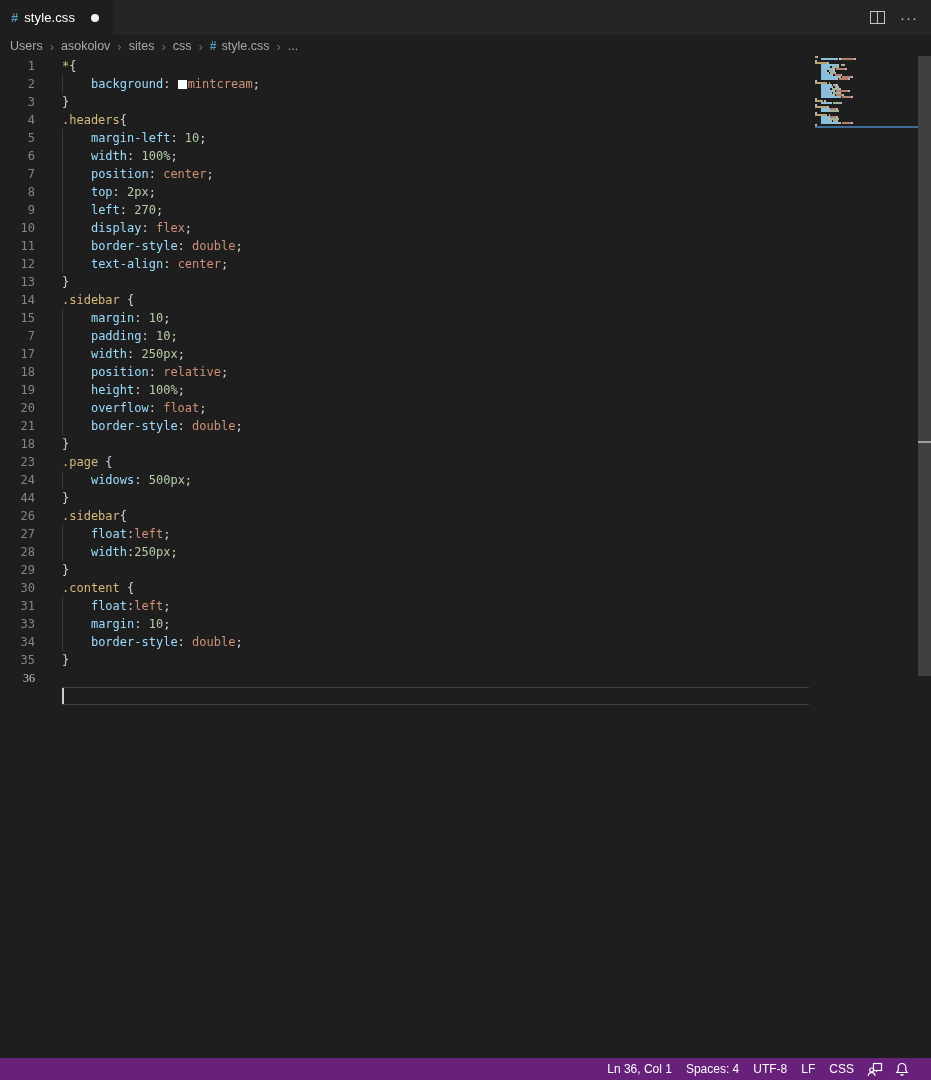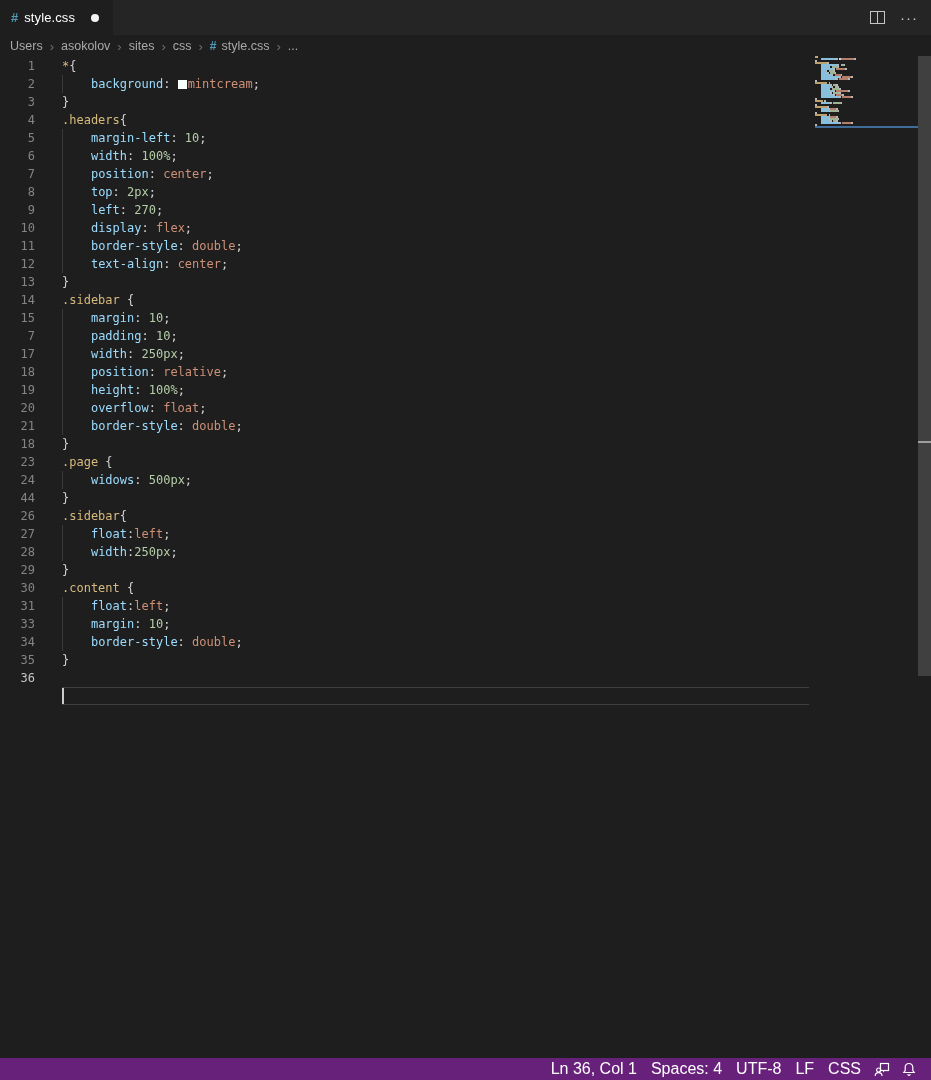--- a/index.html
+++ b/index.html
@@ -23,21 +23,21 @@
               font-size:12.5px;color:#a9a9a9;}
   .bc-item{cursor:pointer;display:flex;align-items:center;}
   .bc-sep{color:#6e6e6e;margin:0 7px;font-size:13px;}
   .bc-css-icon{color:#519aba;font-weight:700;margin-right:5px;font-size:12px;}
 
   
   .editor{position:absolute;top:57px;left:0;width:931px;height:1001px;}
   .row{display:flex;height:18px;line-height:18px;
        font-family:"DejaVu Sans Mono",monospace;font-size:12px;white-space:pre;}
   .ln{width:35px;text-align:right;color:#858585;flex:none;user-select:none;}
-  .ln.active{color:#c6c6c6;}
+  .ln.active{color:#c6c6c6;font-family:Liberation Serif, serif;}
   .code{margin-left:27px;position:relative;color:#d4d4d4;}
   .guide{position:absolute;left:0;top:0;bottom:0;width:1px;background:#3a3a3a;}
   .t-sel{color:#d7ba7d;}
   .t-pun{color:#d4d4d4;}
   .t-prop{color:#9cdcfe;}
   .t-num{color:#b5cea8;}
   .t-val{color:#ce9178;}
   .swatch{display:inline-block;width:9px;height:9px;background:#f5fffa;
           vertical-align:-1px;margin-right:1px;border:1px solid rgba(255,255,255,.45);box-sizing:border-box;}
   .cur-line{position:absolute;left:62px;top:630px;width:747px;height:18px;box-sizing:border-box;
@@ -50,21 +50,21 @@
   .mseg{position:absolute;top:0;height:1.5px;opacity:.85;}
   .m-cur{position:absolute;left:0;top:70px;width:103px;height:2px;background:#3f6c99;}
 
   
   .sb-slider{position:absolute;left:918px;top:56px;width:13px;height:620px;background:rgba(121,121,121,.38);}
   .sb-cursor-mark{position:absolute;left:918px;top:441px;width:13px;height:2px;background:#9e9e9e;}
 
   
   .statusbar{position:absolute;left:0;bottom:0;width:931px;height:22px;background:#68217a;
              display:flex;align-items:center;justify-content:flex-end;
-             padding-right:9px;box-sizing:border-box;color:#ffffff;font-size:16px;}
+             padding-right:16px;box-sizing:border-box;color:#ffffff;font-size:12px;}
   .sitem{padding:0 7px;cursor:pointer;white-space:nowrap;}
   .sicon{padding:0 6px;display:flex;align-items:center;cursor:pointer;}
   .sicon svg{display:block;}
 </style>
 </head>
 <body>
 
 <div class="app">
 
   <div class="tabbar">

